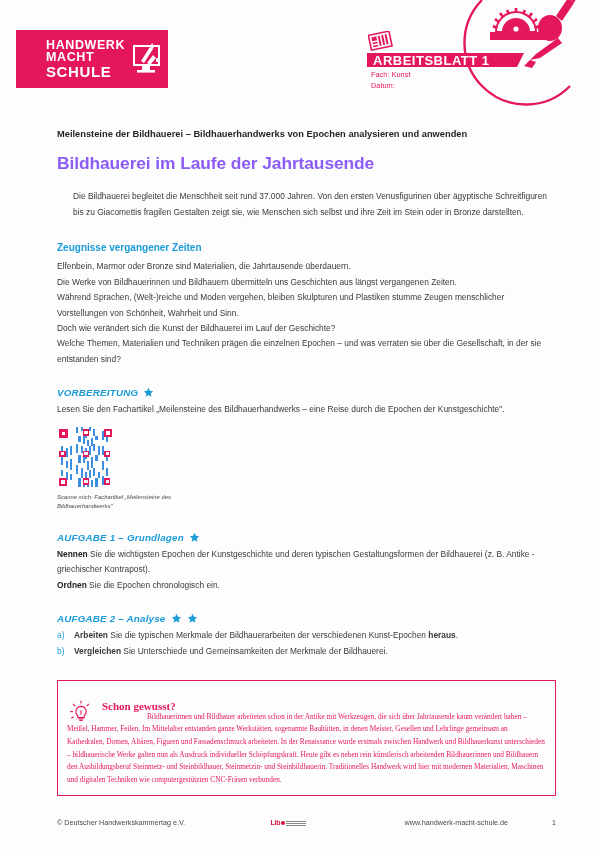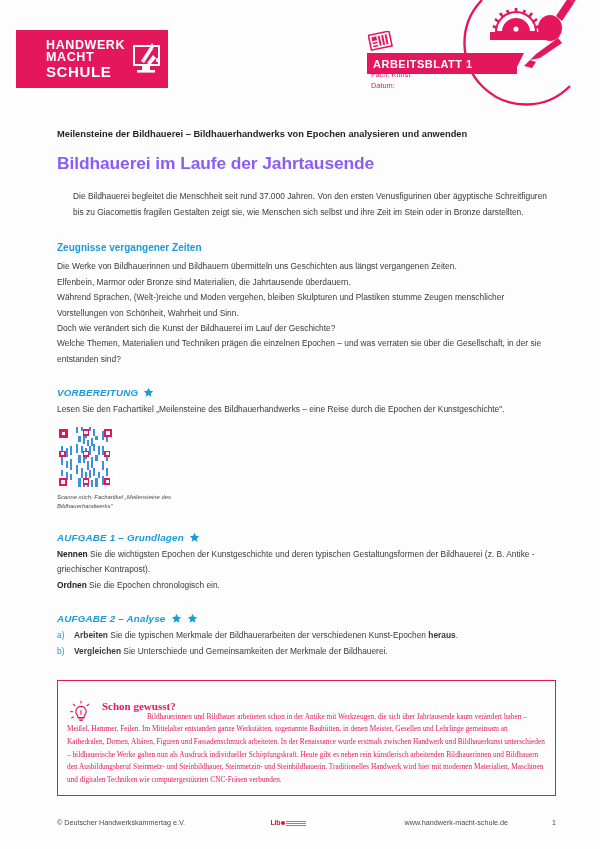--- a/index.html
+++ b/index.html
@@ -56,24 +56,24 @@
     flex: none;
     margin-right: 2px;
   }
 
   
   .ab-banner {
     position: absolute;
     left: 367px;
     top: 53px;
     width: 150px;
-    height: 21px;
+    height: 14px;
     background: #e4175c;
     color: #ffffff;
-    font-size: 11px;
+    font-size: 13px;
     font-weight: bold;
     letter-spacing: 0.5px;
     display: flex;
     align-items: center;
     padding-left: 6px;
     box-sizing: border-box;
     z-index: 3;
   }
   .ab-banner:after {
     content: "";
@@ -376,22 +376,22 @@
 <div class="page">
 
   <div class="subtitle">Meilensteine der Bildhauerei – Bildhauerhandwerks von Epochen analysieren und anwenden</div>
 
   <h1 class="main-title">Bildhauerei im Laufe der Jahrtausende</h1>
 
   <p class="intro">Die Bildhauerei begleitet die Menschheit seit rund 37.000 Jahren. Von den ersten Venusfigurinen über ägyptische Schreitfiguren bis zu Giacomettis fragilen Gestalten zeigt sie, wie Menschen sich selbst und ihre Zeit im Stein oder in Bronze darstellten.</p>
 
   <h2 class="sec-head">Zeugnisse vergangener Zeiten</h2>
   <div class="body-lines">
+    <p>Elfenbein, Marmor oder Bronze sind Materialien, die Jahrtausende überdauern.</p>
     <p>Die Werke von Bildhauerinnen und Bildhauern übermitteln uns Geschichten aus längst vergangenen Zeiten.</p>
-    <p>Elfenbein, Marmor oder Bronze sind Materialien, die Jahrtausende überdauern.</p>
     <p>Während Sprachen, (Welt-)reiche und Moden vergehen, bleiben Skulpturen und Plastiken stumme Zeugen menschlicher Vorstellungen von Schönheit, Wahrheit und Sinn.</p>
     <p>Doch wie verändert sich die Kunst der Bildhauerei im Lauf der Geschichte?</p>
     <p>Welche Themen, Materialien und Techniken prägen die einzelnen Epochen – und was verraten sie über die Gesellschaft, in der sie entstanden sind?</p>
   </div>
 
   <div class="task-head">
     <span class="t-label">VORBEREITUNG</span>
     <svg class="star" viewBox="0 0 24 24">
       <path d="M12 1.8 l3 6.6 7.2 .8 -5.4 4.8 1.5 7.1 -6.3 -3.6 -6.3 3.6 1.5 -7.1 -5.4 -4.8 7.2 -.8 Z" fill="#1b9bd8"></path>
     </svg>

